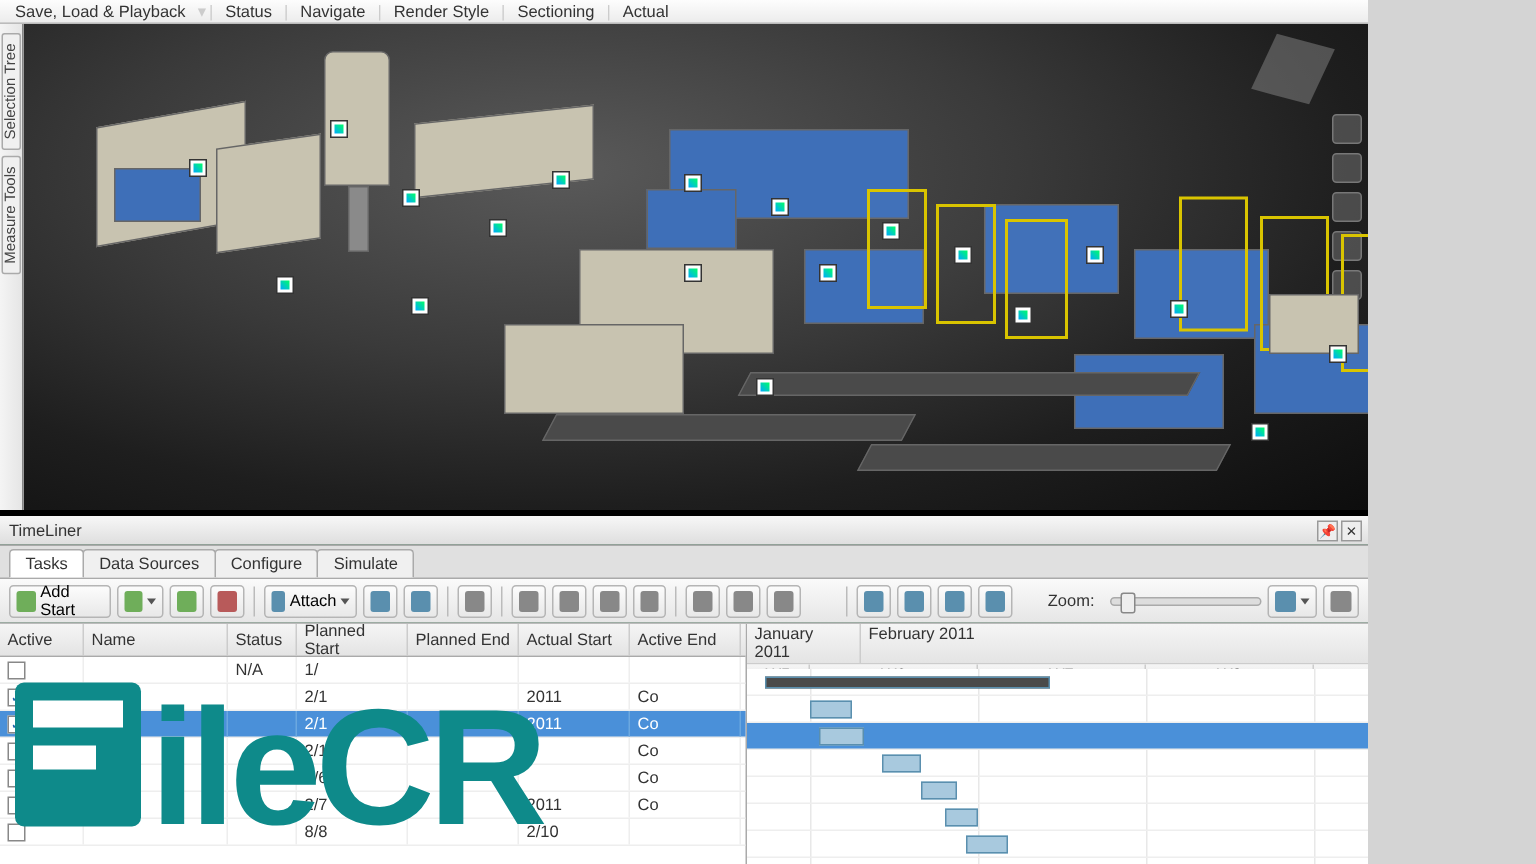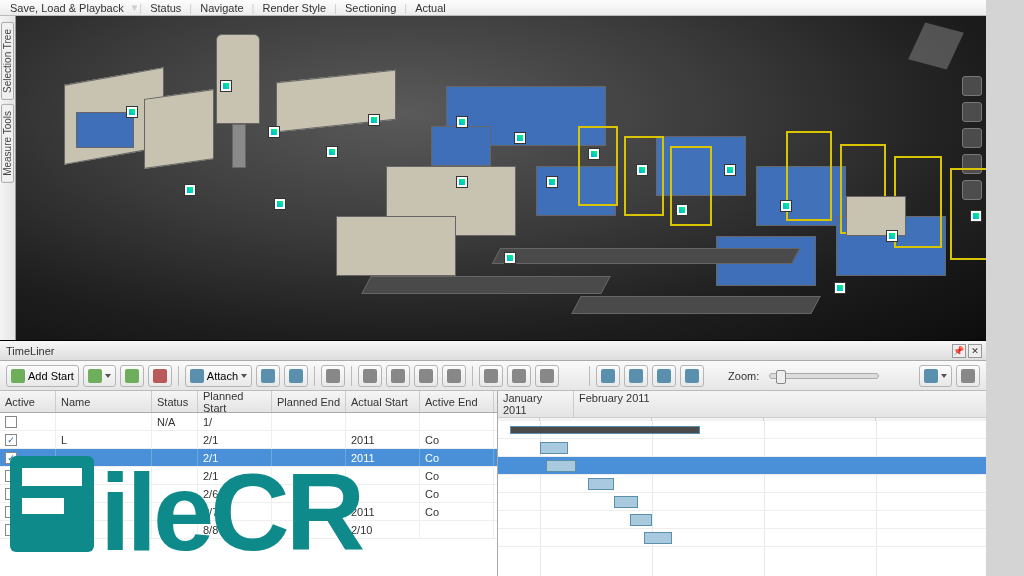--- a/index.html
+++ b/index.html
@@ -1,38 +1,38 @@
 <!DOCTYPE html>
 <html><head>
 <meta charset="utf-8">
 <style>
 *{box-sizing:border-box;margin:0;padding:0;font-family:"Segoe UI",Tahoma,sans-serif;font-size:11px}
 html,body{width:1024px;height:576px;overflow:hidden;background:#d4d4d4}
-.app{width:986px;height:576px;display:flex;flex-direction:column;position:relative}
+.app{width:912px;height:576px;display:flex;flex-direction:column;position:relative}
 .menubar{height:16px;background:linear-gradient(#fdfdfd,#ececec);border-bottom:1px solid #bbb;display:flex;align-items:center;padding:0 4px;gap:2px}
 .menubar span{padding:0 6px;color:#333}
 .menubar .sep{color:#ccc;padding:0}
 .main-area{flex:0 0 324px;display:flex;position:relative;background:#000}
 .sidetab{width:16px;background:linear-gradient(90deg,#f4f4f4,#e5e5e5);border-right:1px solid #999;display:flex;flex-direction:column;align-items:center;justify-content:flex-start;padding-top:6px}
 .sidetab .tab-label{writing-mode:vertical-rl;transform:rotate(180deg);font-size:10px;color:#444;padding:6px 0;border:1px solid #aaa;background:#f0f0f0;margin-bottom:4px;border-radius:2px}
 .viewport{flex:1;position:relative;background:radial-gradient(ellipse at 40% 30%,#5a5a5a 0%,#3a3a3a 40%,#1e1e1e 70%,#0d0d0d 100%);overflow:hidden}
 .scene{position:absolute;inset:0}
 .machine{position:absolute;border:1px solid #666}
 .m-beige{background:#c8c3b0}
 .m-blue{background:#3e6fb8}
 .m-yellow{border:2px solid #d9c400;background:rgba(255,255,255,0.02)}
 .m-grey{background:#8a8a8a}
 .m-dark{background:#4a4a4a}
 .silo{background:#c8c3b0;border-radius:6px 6px 0 0}
 .tag{position:absolute;width:12px;height:12px;background:#fff;border:1px solid #333}
 .tag::after{content:"";position:absolute;inset:2px;background:linear-gradient(45deg,#0af,#0f6)}
 .viewcube{position:absolute;top:10px;right:30px;width:40px;height:40px;opacity:.5;background:#888;transform:rotate(15deg) skew(-10deg)}
 .navtools{position:absolute;right:4px;top:60px;width:20px;display:flex;flex-direction:column;gap:6px}
 .navtools div{width:20px;height:20px;background:rgba(120,120,120,.5);border:1px solid #777;border-radius:3px}
-.panel{display:flex;flex-direction:column;flex:1;background:#14532d;border-top:1px solid #000000}
+.panel{display:flex;flex-direction:column;flex:1;background:#14532d;border-top:4px solid #000000}
 .panel-title{height:20px;background:linear-gradient(#f7f7f7,#dedede);border-bottom:1px solid #aaa;display:flex;align-items:center;padding:0 6px;color:#333;position:relative}
 .panel-title .ctrl{position:absolute;right:4px;display:flex;gap:2px}
 .panel-title .ctrl span{width:14px;height:14px;border:1px solid #999;background:#eee;display:flex;align-items:center;justify-content:center;font-size:9px}
 .tabs{height:22px;background:#e0e0e0;display:flex;align-items:flex-end;padding:0 6px;border-bottom:1px solid #aaa;gap:0}
 .tab{padding:3px 10px;border:1px solid #aaa;border-bottom:none;background:#f0f0f0;color:#333;border-radius:3px 3px 0 0;margin-right:-1px}
 .tab.active{background:#fff;position:relative;z-index:1}
 .toolbar{height:30px;background:linear-gradient(#fafafa,#e6e6e6);border-bottom:1px solid #bbb;display:flex;align-items:center;padding:0 6px;gap:4px}
 .tbtn{height:22px;min-width:22px;border:1px solid #b5b5b5;background:linear-gradient(#fcfcfc,#e8e8e8);border-radius:3px;display:flex;align-items:center;justify-content:center;padding:0 4px;gap:3px}
 .tbtn .ico{width:14px;height:14px;background:#6fae5a;border-radius:2px}
 .tbtn .ico.b{background:#5a8fae}
@@ -166,20 +166,26 @@
 
   <div class="panel">
     <div class="panel-title">
       <span>TimeLiner</span>
       <div class="ctrl">
         <span>📌</span>
         <span>✕</span>
       </div>
     </div>
 
+    <div class="tabs" id="tabs-host">
+        <div class="tab active">Tasks</div>
+        <div class="tab">Data Sources</div>
+        <div class="tab">Configure</div>
+        <div class="tab">Simulate</div>
+      </div>
 
     <div class="toolbar">
       <div class="tbtn">
           <span class="ico"></span>
           <span>Add Start</span>
         </div>
       <div class="tbtn">
           <span class="ico"></span>
           <span class="dd"></span>
         </div>

